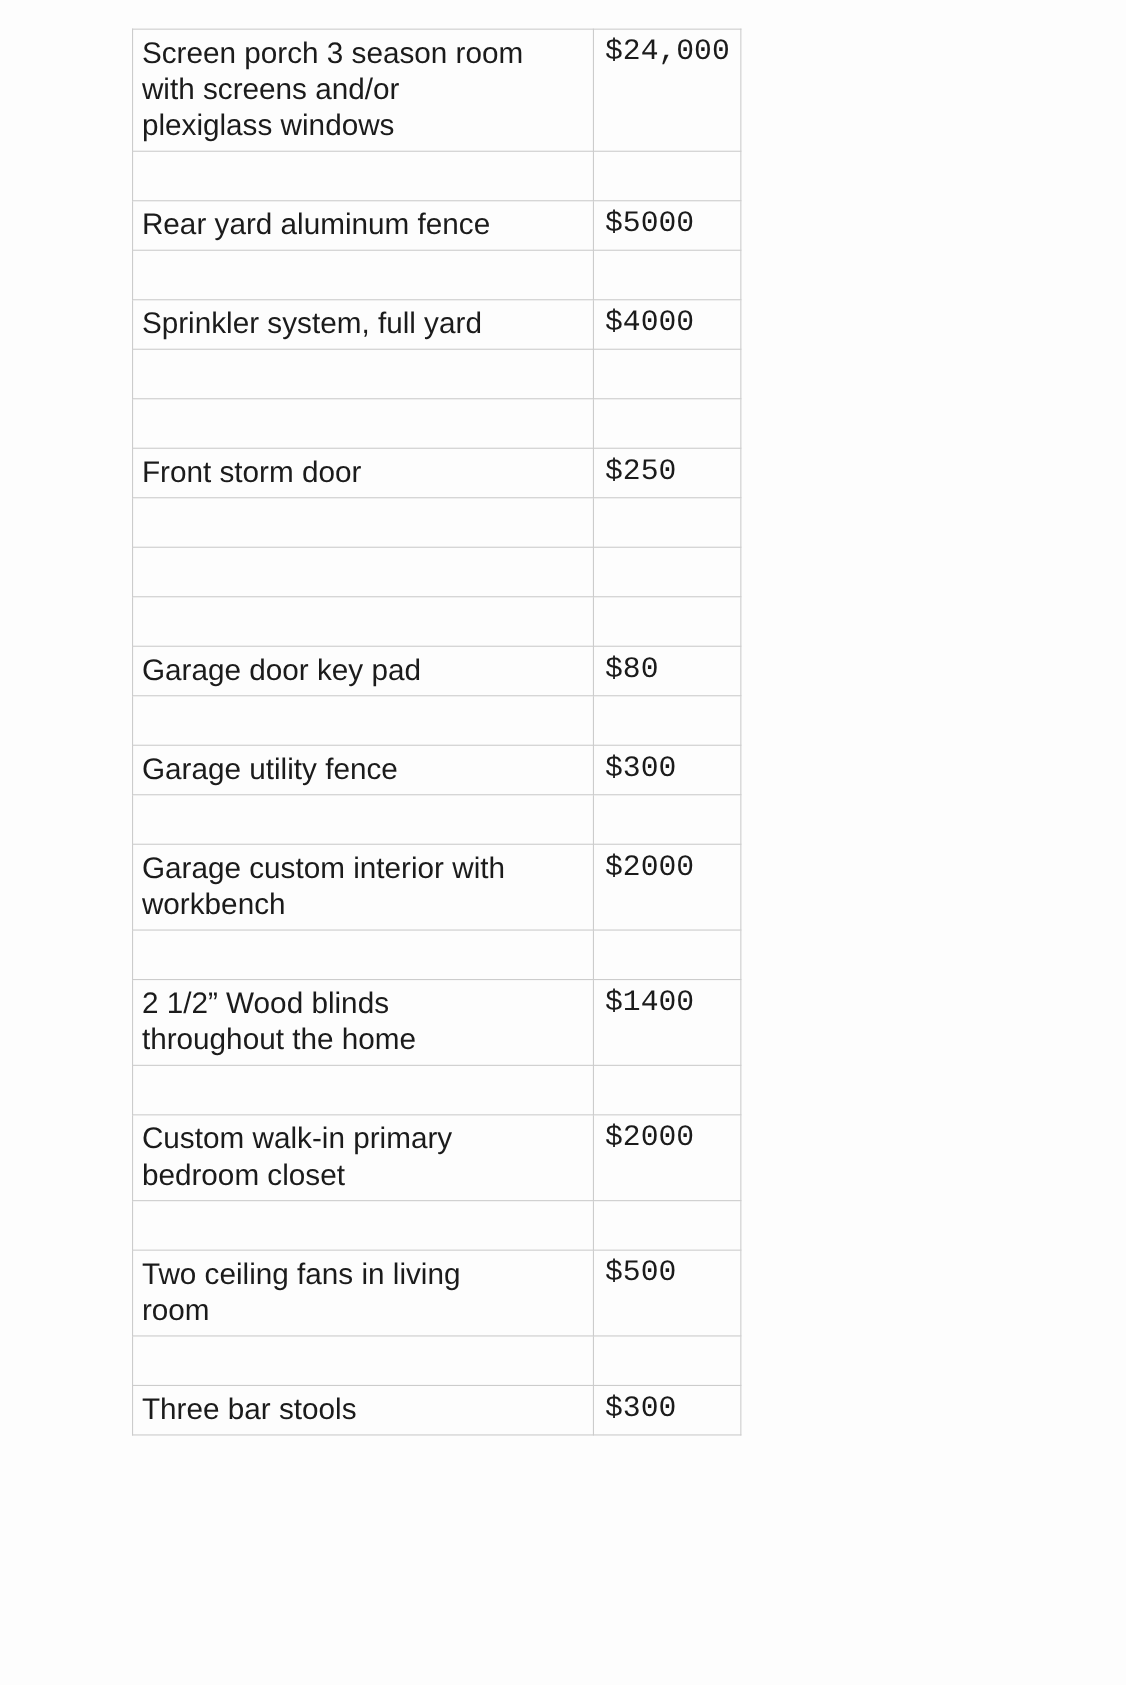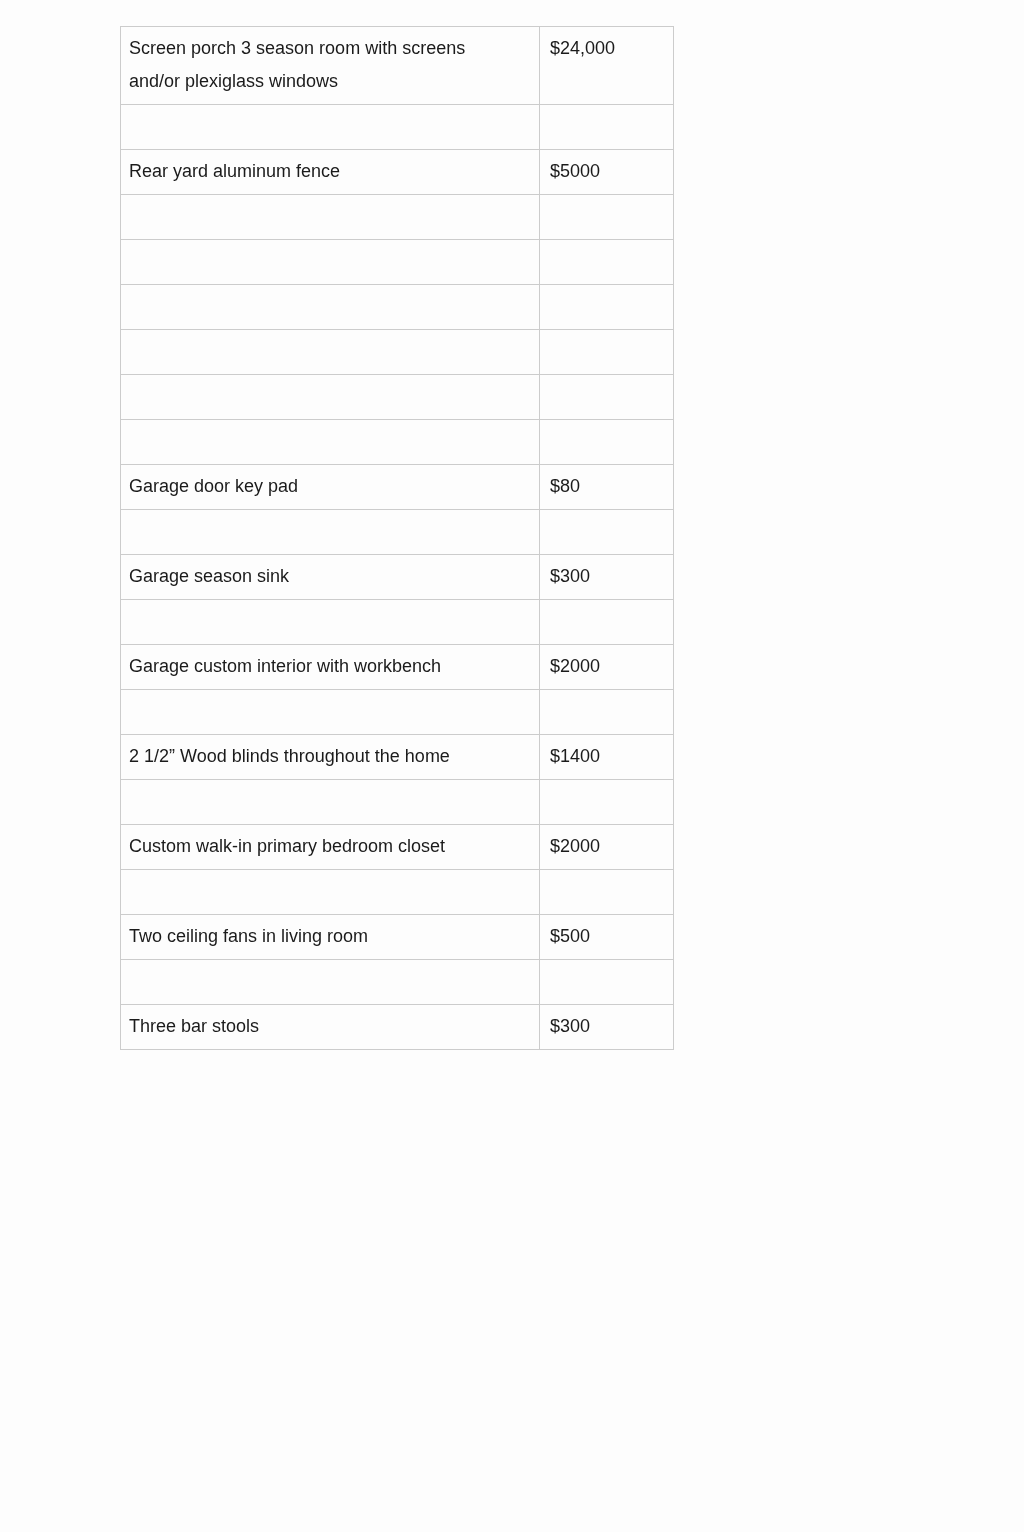--- a/index.html
+++ b/index.html
@@ -23,28 +23,28 @@
     table-layout: fixed;
     width: 553px;
     margin: 26px 0 0 120px;
     background: #fdfdfd;
   }
   col.c-item  { width: 419px; }
   col.c-price { width: 134px; }
   td {
     border: 1px solid #cccccc;
     vertical-align: top;
-    font-size: 18px;
+    font-size: 27px;
     line-height: 33px;
     padding: 5px 8px 6px 8px;
     overflow: hidden;
     word-wrap: normal;
   }
   td.item  { padding-right: 56px; }  
-  td.price { padding-left: 10px; padding-right: 4px; }
+  td.price { padding-left: 10px; padding-right: 4px; font-family: Liberation Mono, monospace; }
   tr.spacer td { height: 33px; }
 </style>
 </head>
 <body>
 
 <div class="page">
   <table class="price-table">
     <colgroup>
         <col class="c-item">
         <col class="c-price">
@@ -59,27 +59,35 @@
         <td class="price"></td>
       </tr>
       <tr>
         <td class="item">Rear yard aluminum fence</td>
         <td class="price">$5000</td>
       </tr>
       <tr class="spacer">
         <td class="item"></td>
         <td class="price"></td>
       </tr>
+      <tr>
+        <td class="item">Sprinkler system, full yard</td>
+        <td class="price">$4000</td>
+      </tr>
       <tr class="spacer">
         <td class="item"></td>
         <td class="price"></td>
       </tr>
       <tr class="spacer">
         <td class="item"></td>
         <td class="price"></td>
+      </tr>
+      <tr>
+        <td class="item">Front storm door</td>
+        <td class="price">$250</td>
       </tr>
       <tr class="spacer">
         <td class="item"></td>
         <td class="price"></td>
       </tr>
       <tr class="spacer">
         <td class="item"></td>
         <td class="price"></td>
       </tr>
       <tr class="spacer">
@@ -88,21 +96,21 @@
       </tr>
       <tr>
         <td class="item">Garage door key pad</td>
         <td class="price">$80</td>
       </tr>
       <tr class="spacer">
         <td class="item"></td>
         <td class="price"></td>
       </tr>
       <tr>
-        <td class="item">Garage season sink</td>
+        <td class="item">Garage utility fence</td>
         <td class="price">$300</td>
       </tr>
       <tr class="spacer">
         <td class="item"></td>
         <td class="price"></td>
       </tr>
       <tr>
         <td class="item">Garage custom interior with workbench</td>
         <td class="price">$2000</td>
       </tr>

